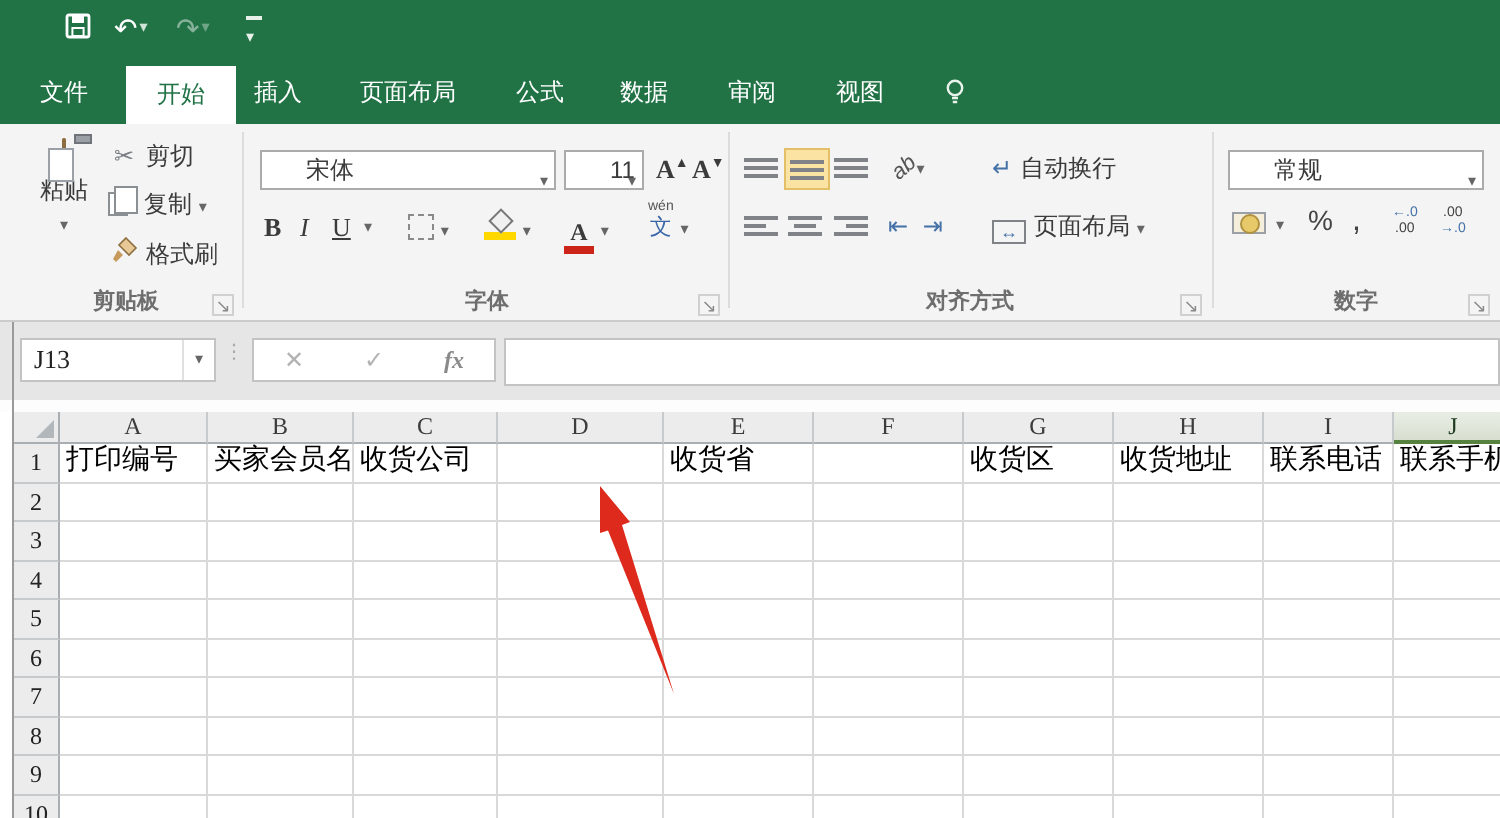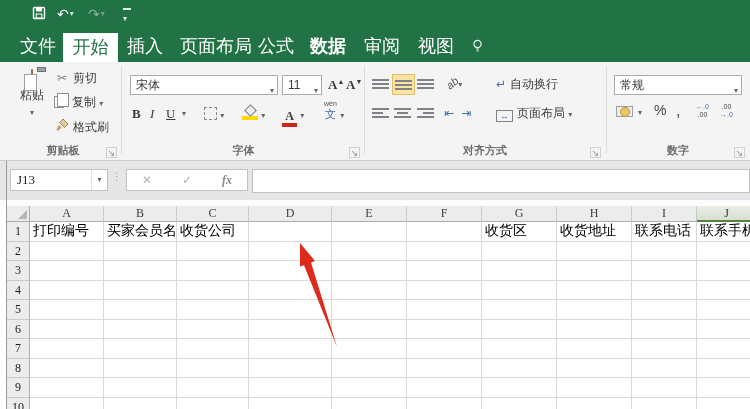--- a/index.html
+++ b/index.html
@@ -13,27 +13,27 @@
   .qat .caret{ font-size:8px; color:#cfe3d6; vertical-align:3px; margin-left:1px; }
   #qat-save{ left:32px; }
   #qat-undo{ left:57px; }
   #qat-redo{ left:88px; opacity:.45; }
   #qat-custom{ left:122px; top:8px; }
   #qat-custom .bar{ display:block; width:8px; height:2px; background:#e7f1ea; margin:0 0 1px 1px; }
   #qat-custom .caret{ font-size:8px; color:#e7f1ea; }
 
   
   #tabbar{ position:absolute; left:0; top:30px; width:750px; height:32px; background:#217346; }
-  .tab{ position:absolute; top:0; height:32px; line-height:32px; color:#fff; font-size:18px; white-space:nowrap; }
+  .tab{ position:absolute; top:0; height:32px; line-height:32px; color:#fff; font-size:12px; white-space:nowrap; }
   #tabs .tab:nth-child(1){ left:20px; }
   #tabs .tab:nth-child(2){ left:63px; width:55px; text-align:center; background:#fff; color:#217346; top:3px; height:29px; line-height:28px; }
   #tabs .tab:nth-child(3){ left:127px; }
   #tabs .tab:nth-child(4){ left:180px; }
   #tabs .tab:nth-child(5){ left:258px; }
-  #tabs .tab:nth-child(6){ left:310px;font-weight:bold; }
+  #tabs .tab:nth-child(6){ left:310px; }
   #tabs .tab:nth-child(7){ left:364px; }
   #tabs .tab:nth-child(8){ left:418px; }
   #tellme{ position:absolute; left:472px; top:0; height:32px; line-height:32px; color:#ddeee3; font-size:13px; }
   #tellme svg{ vertical-align:-3px; margin-right:6px; }
 
   
   #ribbon{ position:absolute; left:0; top:62px; width:750px; height:99px; background:#f4f4f4;
            border-bottom:1px solid #cbcbcb; font-size:12px; color:#3b3b3b; }
   .gsep{ position:absolute; top:4px; width:1px; height:88px; background:#dcdcdc; }
   .glabel{ position:absolute; bottom:3px; width:100%; text-align:center; color:#6e6e6e; font-size:11px;font-weight:bold; }
@@ -52,21 +52,21 @@
   .clipb .page{ position:absolute; right:-5px; top:4px; width:13px; height:17px; background:#fff; border:1px solid #9aa0a6; }
   .pastebtn .lbl{ display:block; margin-top:3px; }
   .pastebtn .caret{ font-size:8px; color:#666; }
   .cliprow{ position:absolute; left:48px; white-space:nowrap; height:16px; line-height:16px; }
   .cliprow .ic{ display:inline-block; width:16px; text-align:center; margin-right:3px; color:#7a7d82; }
   .copyic{ position:relative; display:inline-block; width:10px; height:12px; border:1px solid #8a8f94; background:#fff; margin-right:8px; vertical-align:-2px; }
   .copyic:before{ content:""; position:absolute; left:2px; top:-4px; width:10px; height:12px; border:1px solid #8a8f94; background:#fff; }
   .caret{ font-size:8px; color:#666; }
 
   
-  .combo{ position:absolute; background:#fff; border:1px solid #ababab; height:20px; line-height:18px; padding-left:5px; }
+  .combo{ position:absolute; background:#fff; border:1px solid #ababab; height:20px; line-height:18px; padding-left:22px; }
   .combo .caret{ position:absolute; right:3px; top:6px; }
   #font-name{ left:6px; top:13px; width:148px; }
   #font-size{ left:158px; top:13px; width:40px; }
   .abtn{ position:absolute; top:15px; font-size:13px; font-weight:bold; color:#3b3b3b; font-family:"Liberation Serif",serif; }
   .abtn sup{ font-size:7px; }
   #grow{ left:204px; } #shrink{ left:222px; }
   .fr2{ position:absolute; top:42px; height:20px; line-height:20px; }
   .biu{ font-family:"Liberation Serif","DejaVu Serif",serif; font-size:13px; color:#3b3b3b; }
   #b-btn{ left:8px; font-weight:bold; }
   #i-btn{ left:26px; font-style:italic; }
@@ -336,20 +336,21 @@
           <div class="gcell"></div>
           <div class="gcell"></div>
           <div class="gcell"></div>
           <div class="gcell"></div>
           <div class="gcell"></div>
           <div class="gcell"></div>
           <div class="gcell"></div>
           <div class="gcell"></div>
         </div>
         <div class="gcol" style="width: 75px;">
+          <div class="gcell">收货省</div>
           <div class="gcell"></div>
           <div class="gcell"></div>
           <div class="gcell"></div>
           <div class="gcell"></div>
           <div class="gcell"></div>
           <div class="gcell"></div>
           <div class="gcell"></div>
           <div class="gcell"></div>
           <div class="gcell"></div>
         </div>

